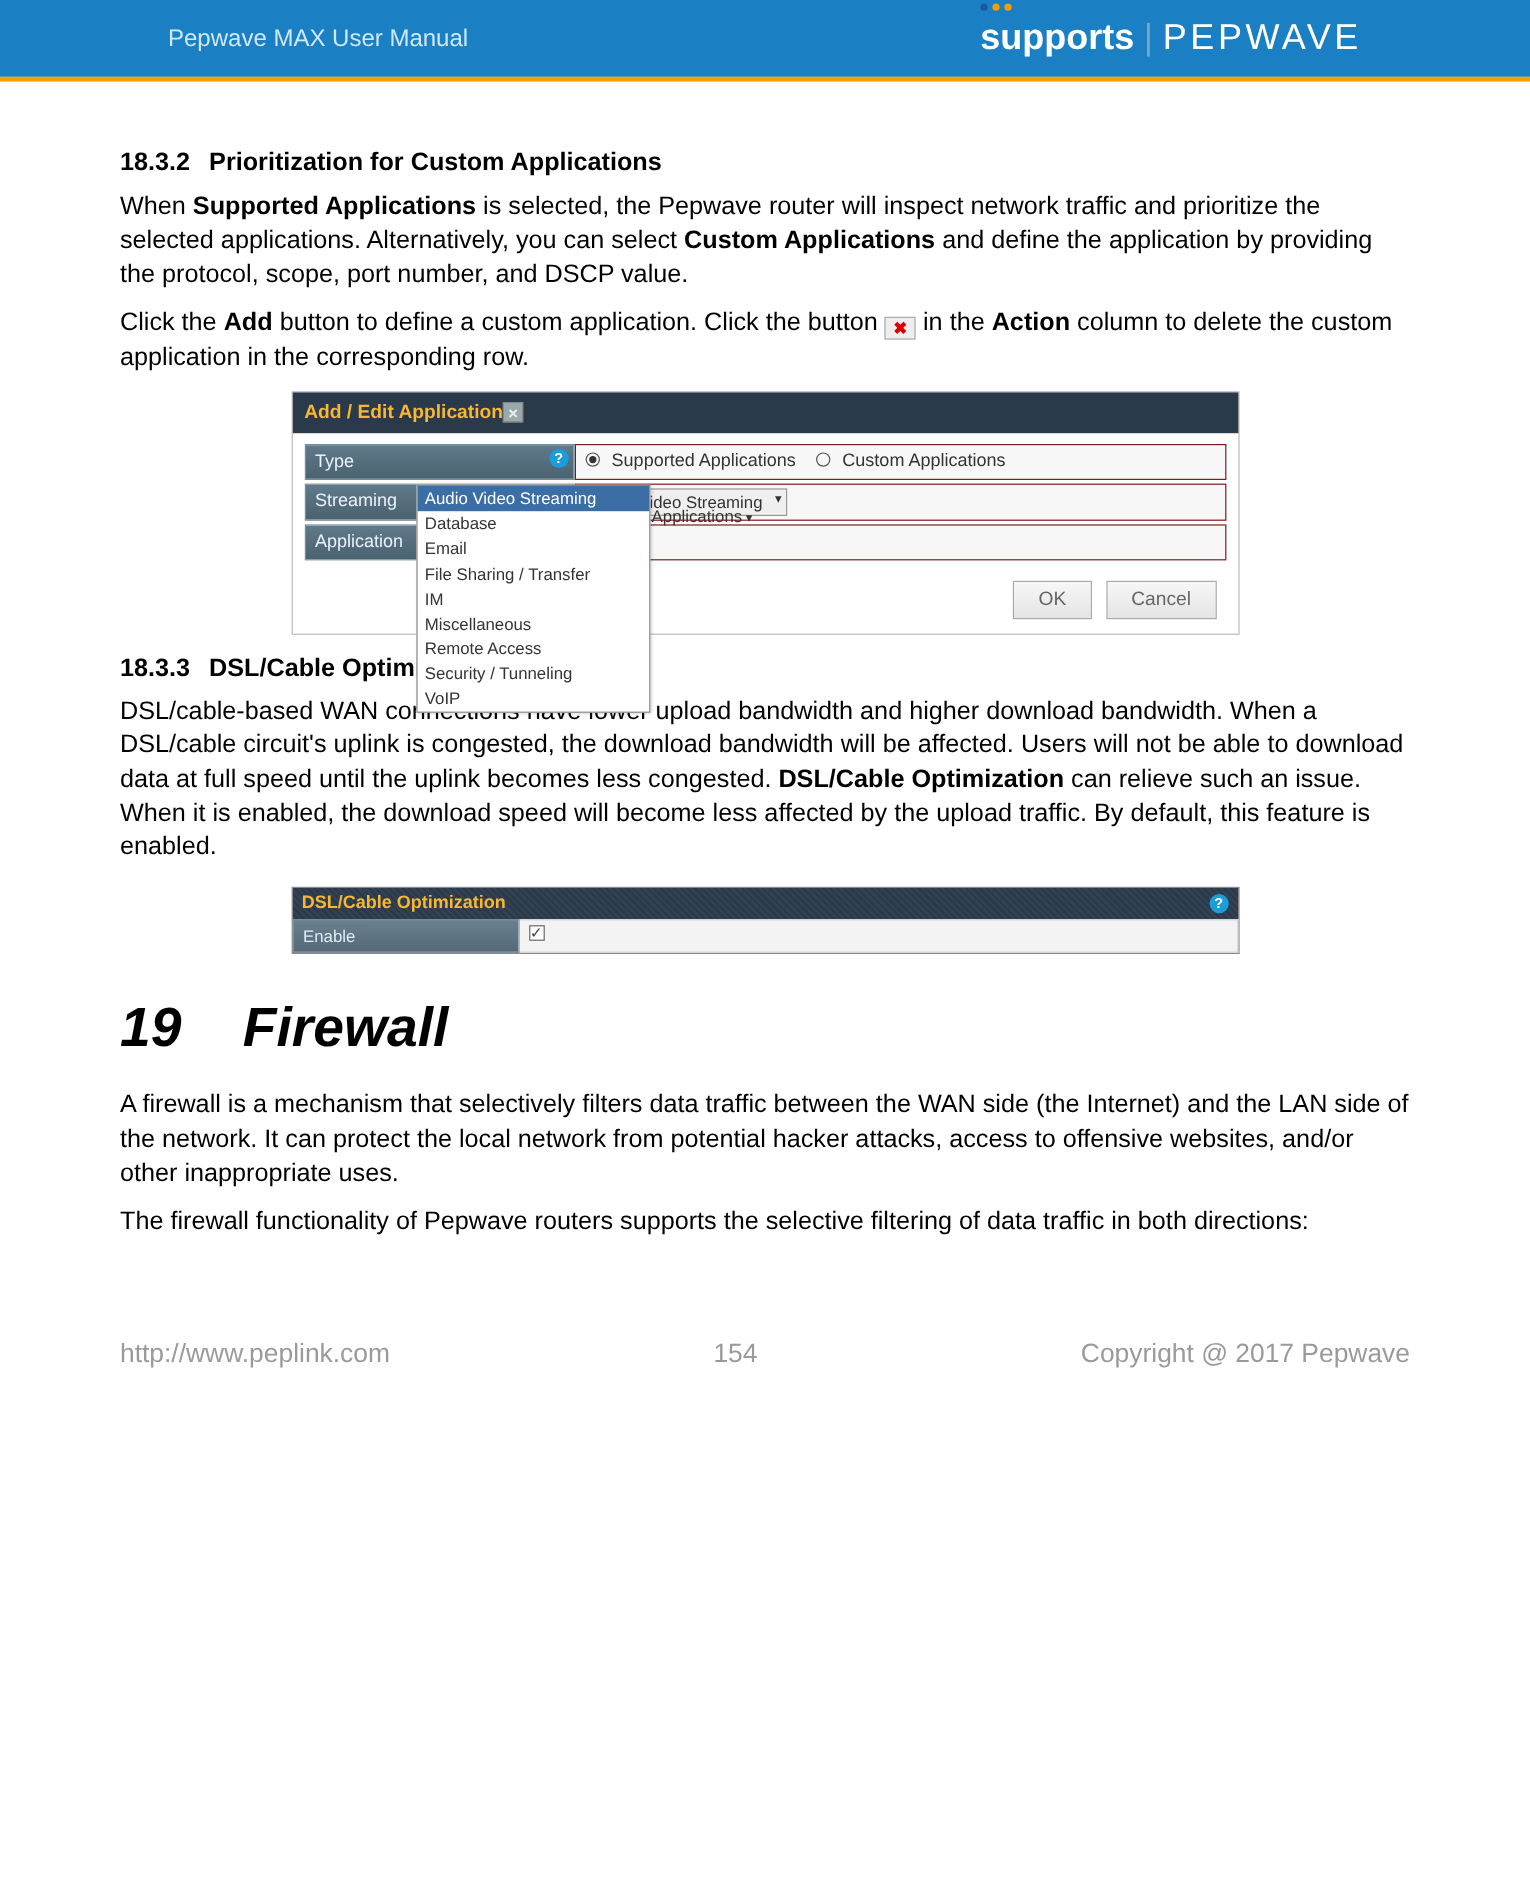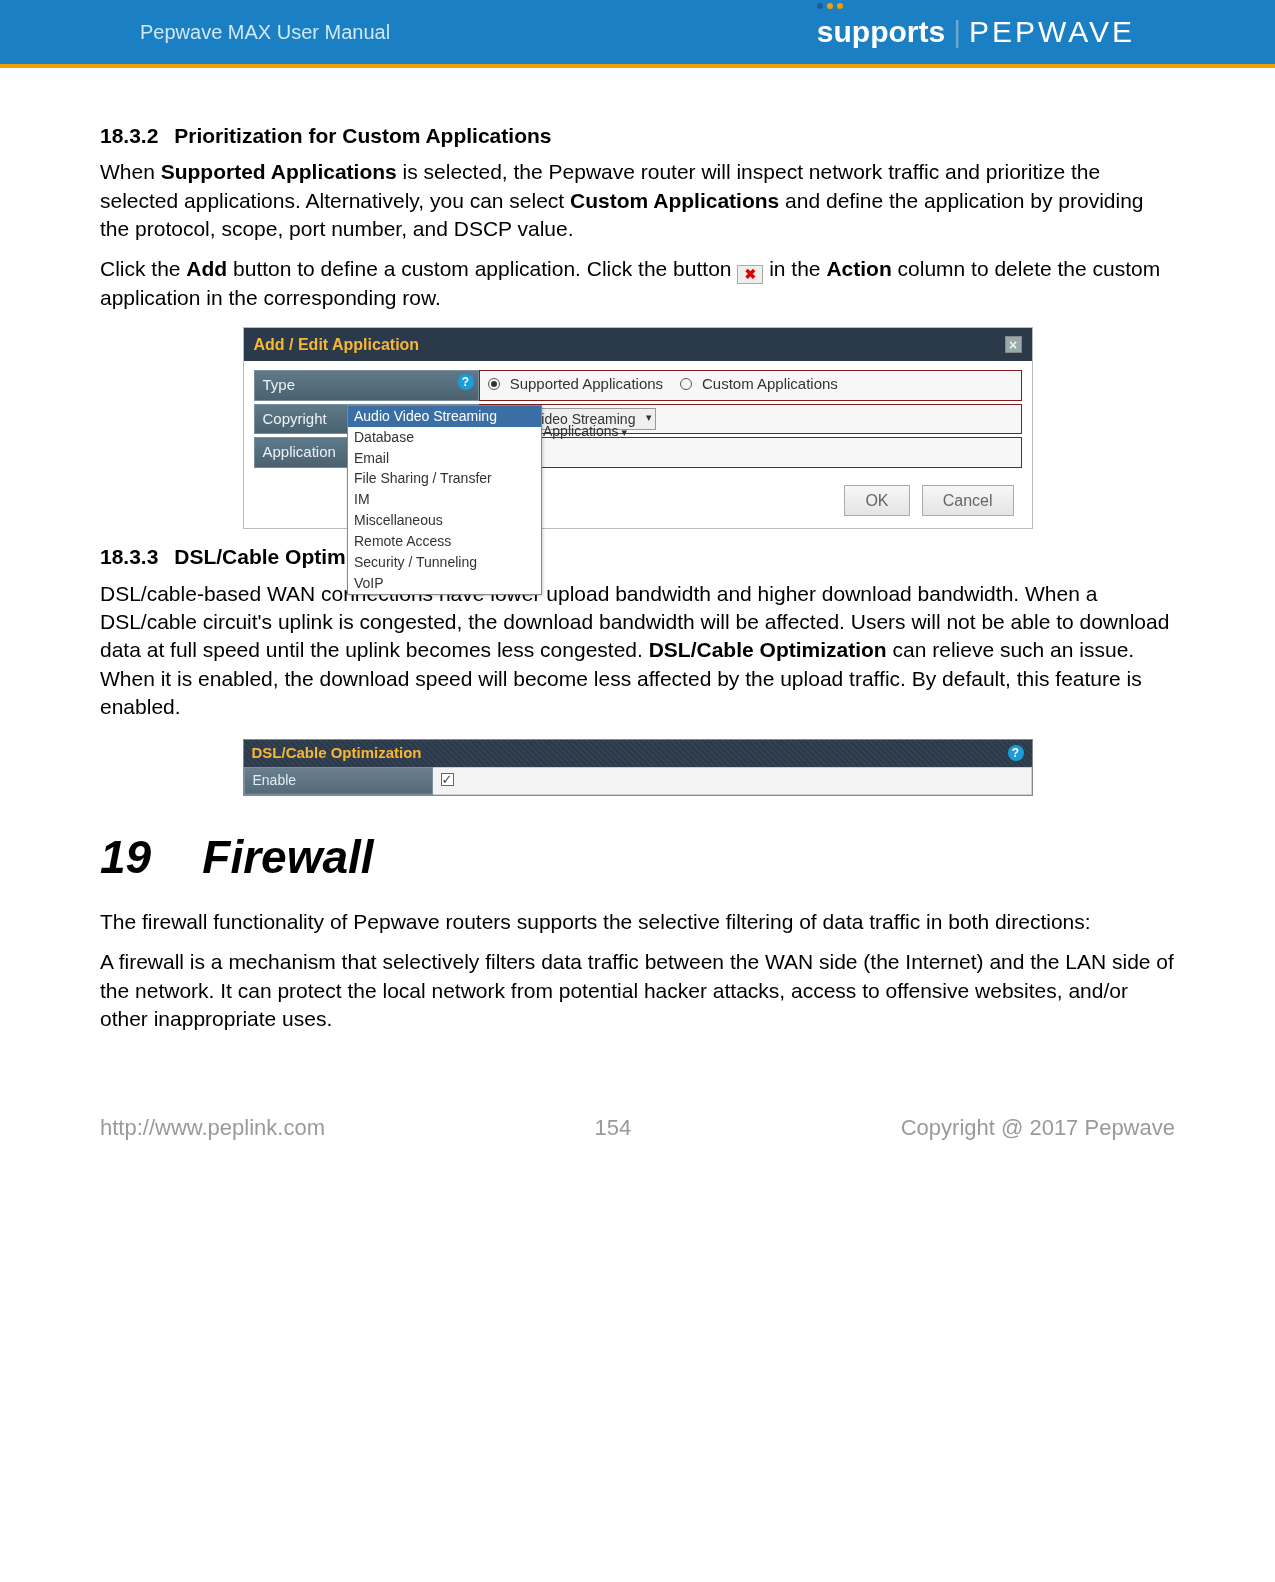--- a/index.html
+++ b/index.html
@@ -45,21 +45,21 @@
     margin: 14px auto 8px auto;
     border: 1px solid #bbb;
     background: #fff;
     font-size: 15px;
   }
   .panel-hdr {
     background: #2b3a4a;
     color: #f7b733;
     font-weight: 700;
     padding: 6px 10px;
-    display:flex; justify-content:space-between; align-items:center;
+    display:flex; align-items:center;
     font-size: 16px;
   }
   .closebox { background:#9aa; color:#eee; width:17px; height:17px; text-align:center; line-height:16px; font-size:14px; border:1px solid #888; }
   .panel-body { padding: 6px 10px 8px 10px; }
   table.form { width: 100%; border-collapse: separate; border-spacing: 0 3px; }
   table.form td { vertical-align: top; }
   td.label {
     width: 225px;
     background: linear-gradient(#5f7a8a,#4a6270);
     color: #eaf2f8;
@@ -177,21 +177,21 @@
             <td class="field">
               <span class="radio sel"></span>
               <span>Supported Applications</span>
               &nbsp;&nbsp;
               <span class="radio"></span>
               <span>Custom Applications</span>
             </td>
           </tr>
           <tr>
             <td class="label">
-              <span>Copyright</span>
+              <span>Streaming</span>
               <span class="help-badge">?</span>
             </td>
             <td class="field">
               <span class="select-look">Audio Video Streaming</span>
             </td>
           </tr>
           <tr>
             <td class="label">
               <span>Application</span>
             </td>
@@ -244,22 +244,22 @@
         </tr>
       </tbody>
         </table>
     </div>
   </div>
 
   <h2 class="chapter">
     <span>19</span>&nbsp;&nbsp;&nbsp;
     <span>Firewall</span>
   </h2>
+  <p>A firewall is a mechanism that selectively filters data traffic between the WAN side (the Internet) and the LAN side of the network. It can protect the local network from potential hacker attacks, access to offensive websites, and/or other inappropriate uses.</p>
   <p>The firewall functionality of Pepwave routers supports the selective filtering of data traffic in both directions:</p>
-  <p>A firewall is a mechanism that selectively filters data traffic between the WAN side (the Internet) and the LAN side of the network. It can protect the local network from potential hacker attacks, access to offensive websites, and/or other inappropriate uses.</p>
 
 </div>
 
 <div class="footer">
   <div>http://www.peplink.com</div>
   <div class="center">154</div>
   <div>Copyright @ 2017 Pepwave</div>
 </div>
 
 </body></html>

